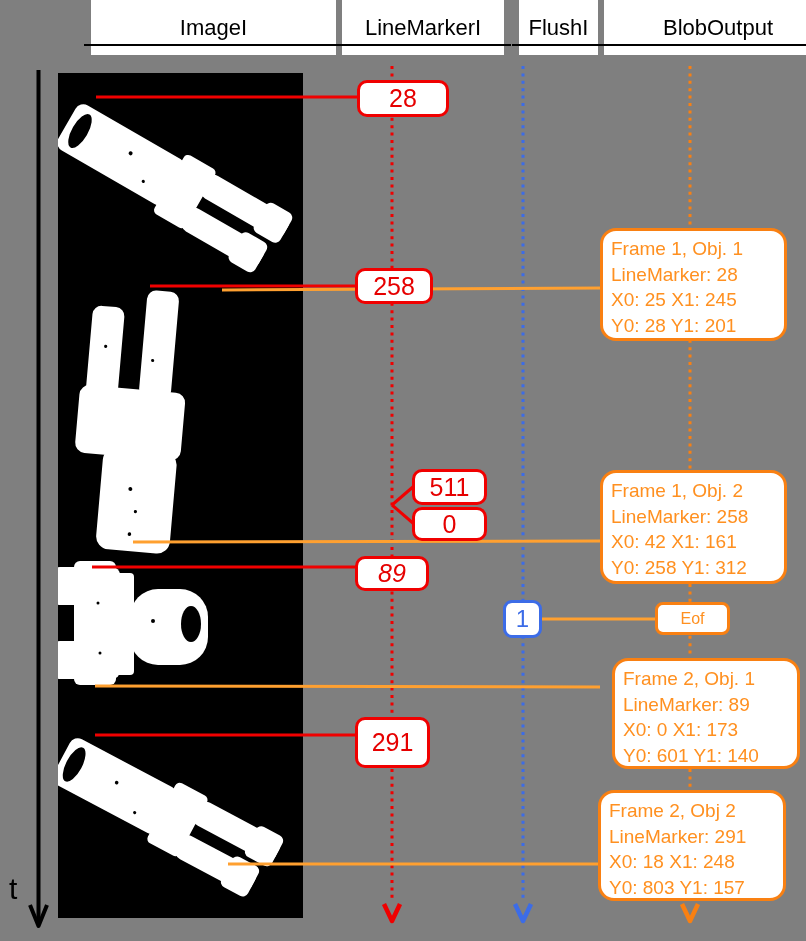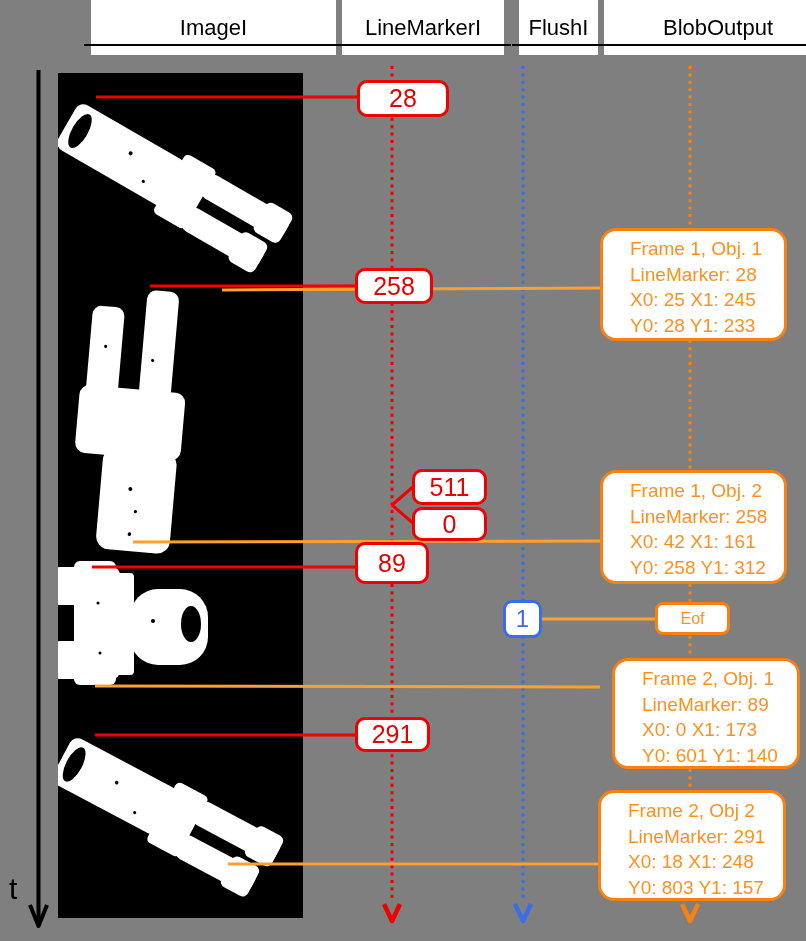--- a/index.html
+++ b/index.html
@@ -30,28 +30,28 @@
     position:absolute;background:#fff;box-sizing:border-box;z-index:3;
     display:flex;align-items:center;justify-content:center;
   }
   .red-tag{border:3px solid #f00000;border-radius:10px;color:#e60000;font-size:25px;}
   .blue-tag{border:3px solid #3c6ce7;border-radius:9px;color:#3c6ce7;font-size:24px;}
   .eof-tag{border:3px solid #f98012;border-radius:8px;color:#ff9020;font-size:16px;}
   .tag-28{left:357px;top:80px;width:92px;height:37px;}
   .tag-258{left:355px;top:268px;width:78px;height:36px;}
   .tag-511{left:412px;top:469px;width:75px;height:36px;}
   .tag-0{left:412px;top:507px;width:75px;height:34px;}
-  .tag-89{left:355px;top:542px;width:74px;height:42px;}
-  .tag-291{left:355px;top:717px;width:75px;height:35px;}
+  .tag-89{left:355px;top:556px;width:74px;height:35px;font-style:italic;}
+  .tag-291{left:355px;top:717px;width:75px;height:51px;}
   .tag-1{left:503px;top:600px;width:39px;height:38px;}
   .tag-eof{left:655px;top:602px;width:75px;height:33px;}
   
   .obox{
     position:absolute;background:#fff;border:3px solid #f98012;border-radius:16px;
-    color:#ff9020;font-size:19px;line-height:25.5px;padding:5px 27px;
+    color:#ff9020;font-size:19px;line-height:25.5px;padding:5px 8px;
     box-sizing:border-box;z-index:3;white-space:nowrap;
   }
   .obox-1{left:600px;top:228px;width:187px;height:113px;}
   .obox-2{left:600px;top:470px;width:187px;height:114px;}
   .obox-3{left:598px;top:658px;width:188px;height:111px;margin-left:14px;}
   .obox-4{left:598px;top:790px;width:188px;height:111px;}
   
   .t-label{position:absolute;left:9px;top:872px;font-size:30px;color:#000;z-index:3;}
 </style>
 </head>
@@ -186,21 +186,21 @@
   </div>
 
   <div class="tag eof-tag tag-eof">
     <span>Eof</span>
   </div>
 
   <div class="obox obox-1">
     <div>Frame 1, Obj. 1</div>
     <div>LineMarker: 28</div>
     <div>X0: 25 X1: 245</div>
-    <div>Y0: 28 Y1: 233</div>
+    <div>Y0: 28 Y1: 201</div>
   </div>
   <div class="obox obox-2">
     <div>Frame 1, Obj. 2</div>
     <div>LineMarker: 258</div>
     <div>X0: 42 X1: 161</div>
     <div>Y0: 258 Y1: 312</div>
   </div>
   <div class="obox obox-3">
     <div>Frame 2, Obj. 1</div>
     <div>LineMarker: 89</div>

